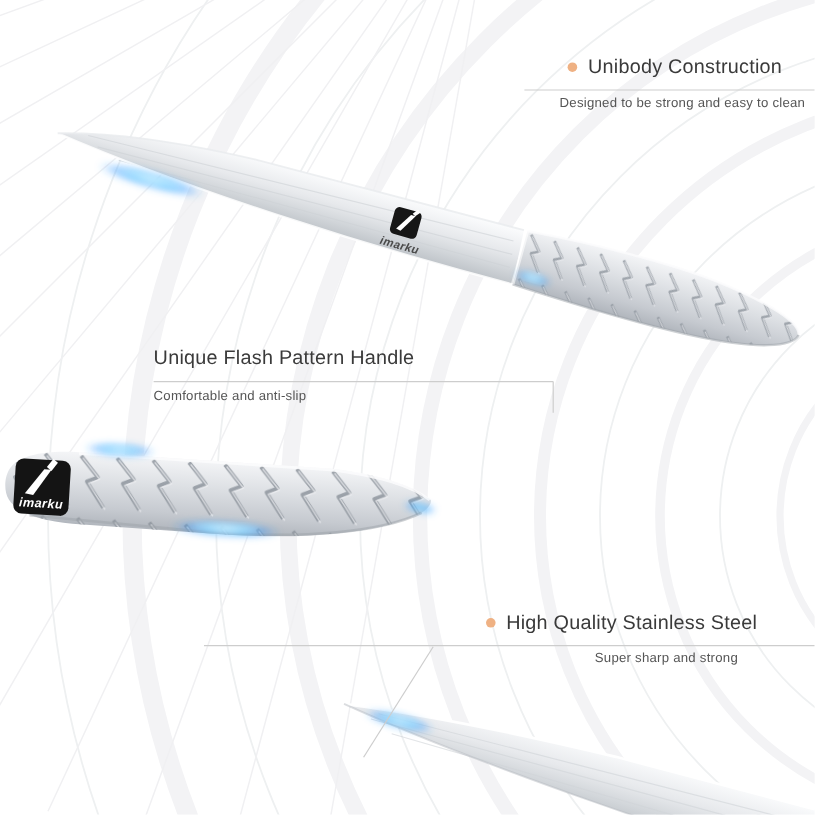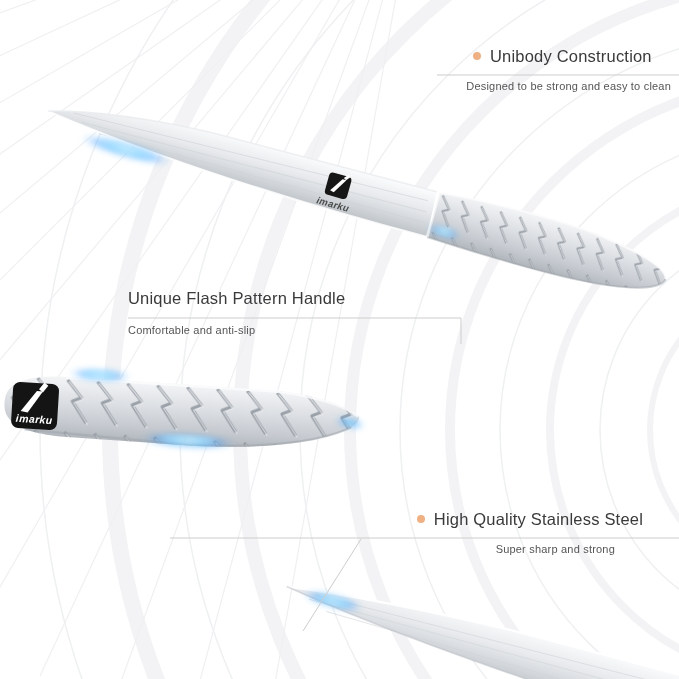--- a/index.html
+++ b/index.html
@@ -10,21 +10,21 @@
   .trow{display:flex;align-items:center;gap:9px;height:20px;}
   .dot{width:8px;height:8px;border-radius:50%;background:#efb183;flex:0 0 auto;}
   .ctitle{font-size:16.5px;color:#3a3a3a;letter-spacing:.2px;white-space:nowrap;}
   .csub{font-size:11px;color:#555555;letter-spacing:.2px;white-space:nowrap;}
   .c1{left:437px;top:46px;right:0;}
   .c1 .trow{padding-left:36px;}
   .c1 .csub{margin-top:14px;text-align:right;padding-right:8px;}
   .c2{left:128px;top:288px;width:340px;}
   .c2 .csub{margin-top:16px;text-align:left;}
   .c3{left:170px;top:509px;right:0;}
-  .c3 .trow{justify-content:flex-end;padding-right:36px;}
+  .c3 .trow{justify-content:flex-end;padding-right:48px;}
   .c3 .csub{margin-top:14px;text-align:right;padding-right:64px;}
   .brand{font-family:"Liberation Sans",sans-serif;font-style:italic;font-weight:bold;}
 </style>
 </head>
 <body>
 
 <div class="scene">
 
   <svg class="art" width="679" height="679" viewBox="0 0 679 679">
     <defs>

